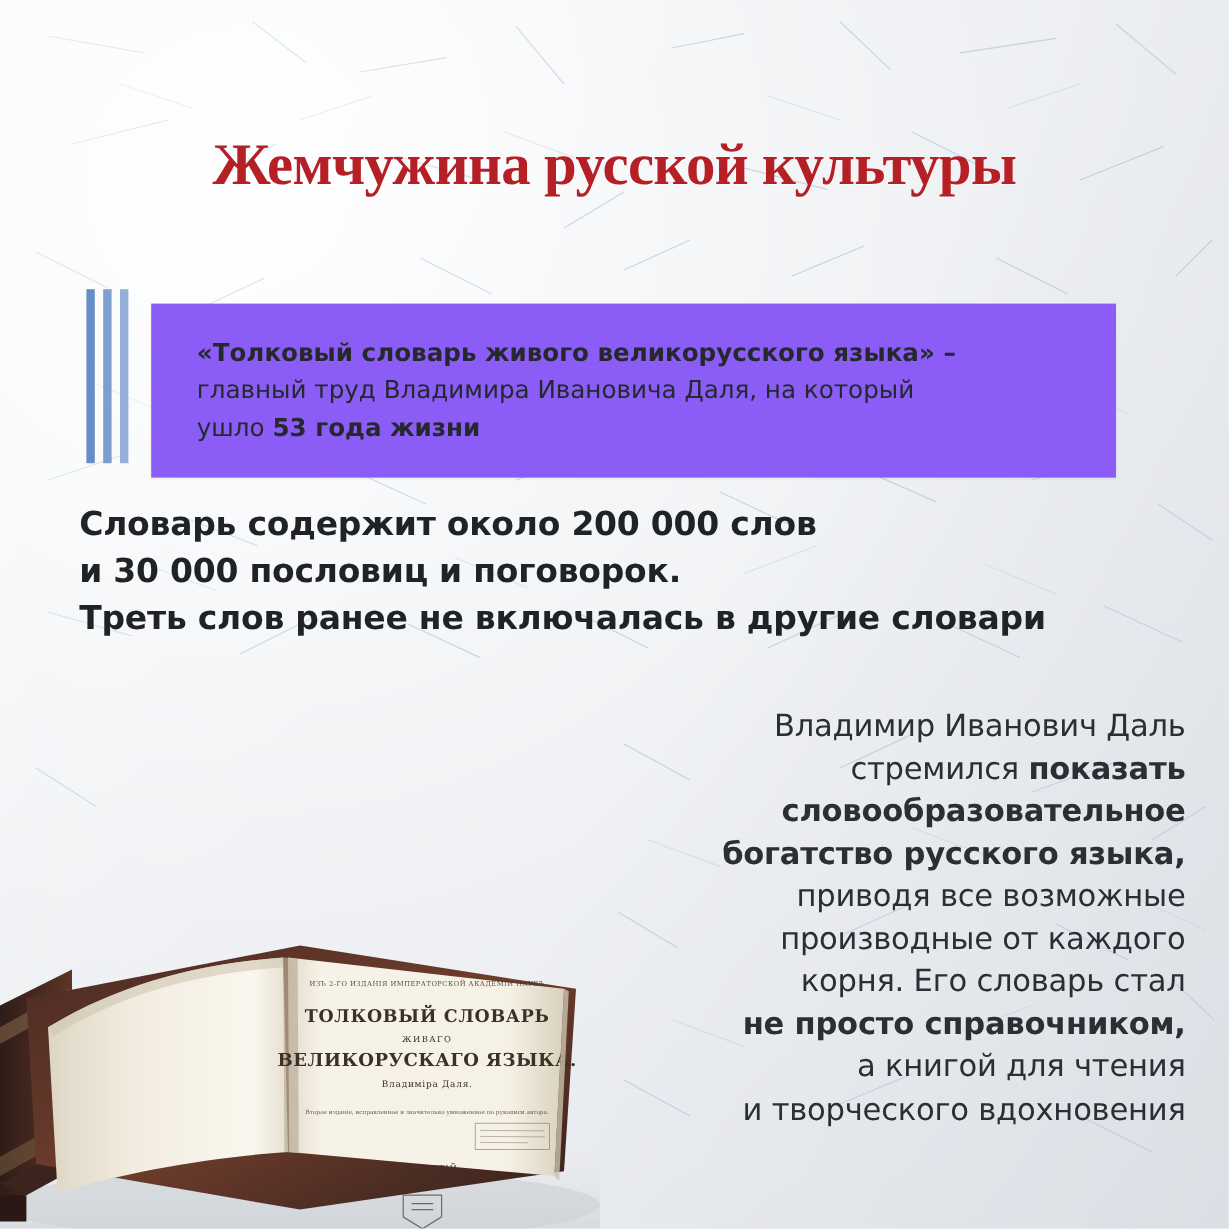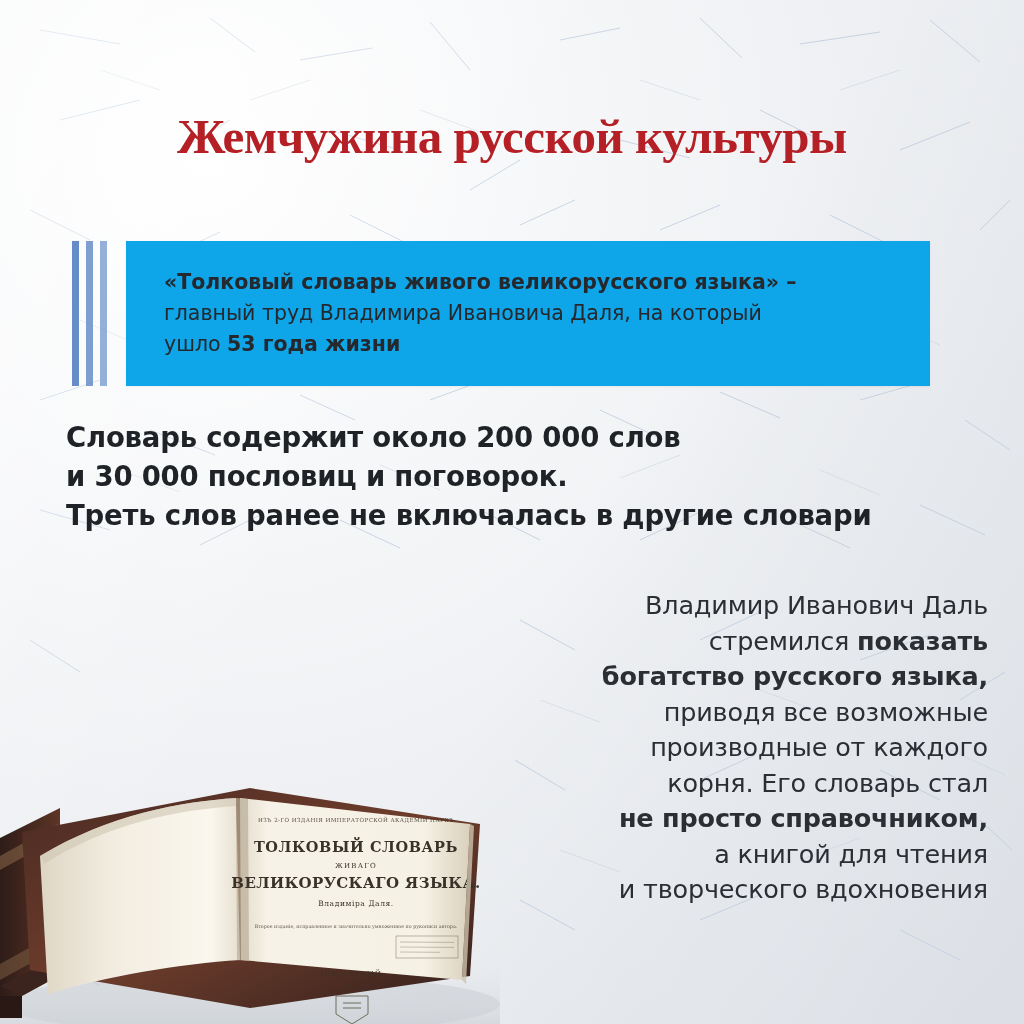--- a/index.html
+++ b/index.html
@@ -65,23 +65,23 @@
     display: block;
     width: 7px;
     background: #5e87c4;
     opacity: .95;
   }
   .quote-bars i:nth-child(1) { opacity: .95; }
   .quote-bars i:nth-child(2) { opacity: .8; }
   .quote-bars i:nth-child(3) { opacity: .65; }
   .quote-box {
     position: absolute;
-    left: 54px; top: 0;
+    left: 54px; top: 12px;
     width: 804px; height: 145px;
-    background: #0ea5e9;
+    background: #8b5cf6;
     box-shadow: 0 1px 2px rgba(0,0,0,.06);
     padding: 26px 34px 0 38px;
   }
   .quote-line {
     font-size: 20.5px;
     line-height: 31px;
     color: #25282c;
     font-family: "DejaVu Sans", sans-serif;
   }
   .quote-line.strong { font-weight: bold; }
@@ -311,20 +311,21 @@
         <text x="352" y="470" font-size="5">hidden</text>
       </g>
 
       <path d="M462 424 L470 268 L474 270 L466 428 Z" fill="#cdc3ae" opacity=".8"></path>
     </svg>
   </div>
 
   <div class="right-text">
     <div>Владимир Иванович Даль</div>
     <div><span>стремился </span><span class="b">показать</span></div>
+    <div class="b">словообразовательное</div>
     <div class="b">богатство русского языка,</div>
     <div>приводя все возможные</div>
     <div>производные от каждого</div>
     <div>корня. Его словарь стал</div>
     <div class="b">не просто справочником,</div>
     <div>а книгой для чтения</div>
     <div>и творческого вдохновения</div>
   </div>
 
 </div>

